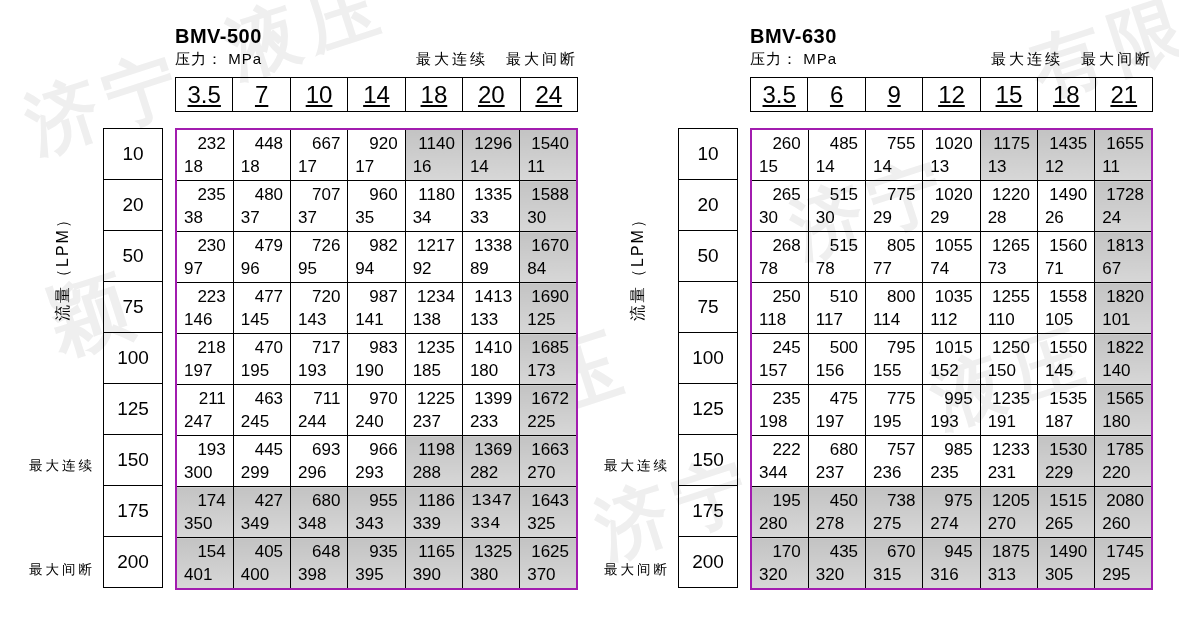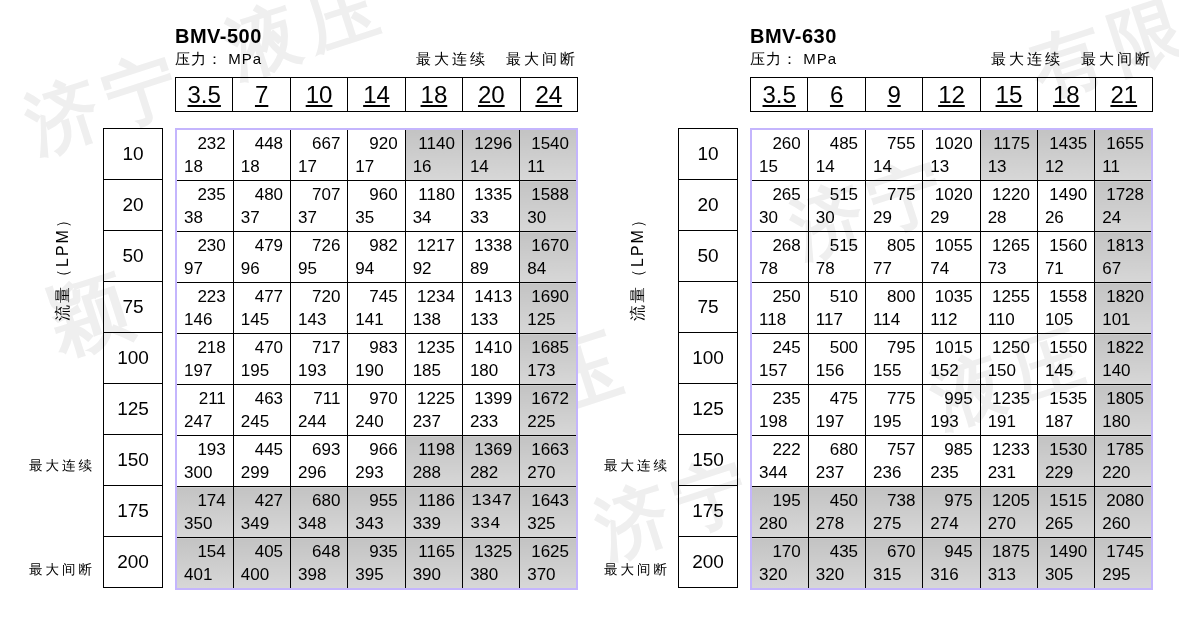--- a/index.html
+++ b/index.html
@@ -40,21 +40,21 @@
   .ptable { position:absolute; left:72px; top:50px; width:403px; }
   .ptable th {
     border:1.6px solid #000; height:33px; padding:0;
     font-size:24px; font-weight:400; text-align:center;text-decoration:underline;
   }
   .ftable { position:absolute; left:0px; top:101px; width:60px; }
   .ftable td {
     border:1.6px solid #000; height:50px; padding:0;
     font-size:19px; text-align:center; vertical-align:middle;
   }
-  .btable { position:absolute; left:72px; top:101px; width:403px; border:2px solid #c4b5fd; }
+  .btable { position:absolute; left:72px; top:101px; width:403px; border:2px solid #a21caf; }
   .btable td {
     border:1.6px solid #000; height:50px; padding:0;
     font-size:17px; vertical-align:middle;
   }
   .btable .t { text-align:right; padding:1px 7px 0 2px; line-height:23px; }
   .btable .b { text-align:left;  padding:0 2px 1px 7px; line-height:23px; }
 
   .axis-label {
     position:absolute; left:-140px; top:228px; width:200px; text-align:center;
     transform:rotate(-90deg); font-size:16px; letter-spacing:2px;
@@ -233,21 +233,21 @@
             </td>
             <td>
               <div class="t">477</div>
               <div class="b">145</div>
             </td>
             <td>
               <div class="t">720</div>
               <div class="b">143</div>
             </td>
             <td>
-              <div class="t">745</div>
+              <div class="t">987</div>
               <div class="b">141</div>
             </td>
             <td>
               <div class="t">1234</div>
               <div class="b">138</div>
             </td>
             <td>
               <div class="t">1413</div>
               <div class="b">133</div>
             </td>
@@ -637,21 +637,21 @@
             </td>
             <td>
               <div class="t">1235</div>
               <div class="b">191</div>
             </td>
             <td>
               <div class="t">1535</div>
               <div class="b">187</div>
             </td>
             <td style="background: linear-gradient(rgb(195, 195, 195), rgb(215, 215, 215));">
-              <div class="t">1805</div>
+              <div class="t">1565</div>
               <div class="b">180</div>
             </td>
           </tr>
           <tr>
             <td>
               <div class="t">222</div>
               <div class="b">344</div>
             </td>
             <td>
               <div class="t">680</div>

